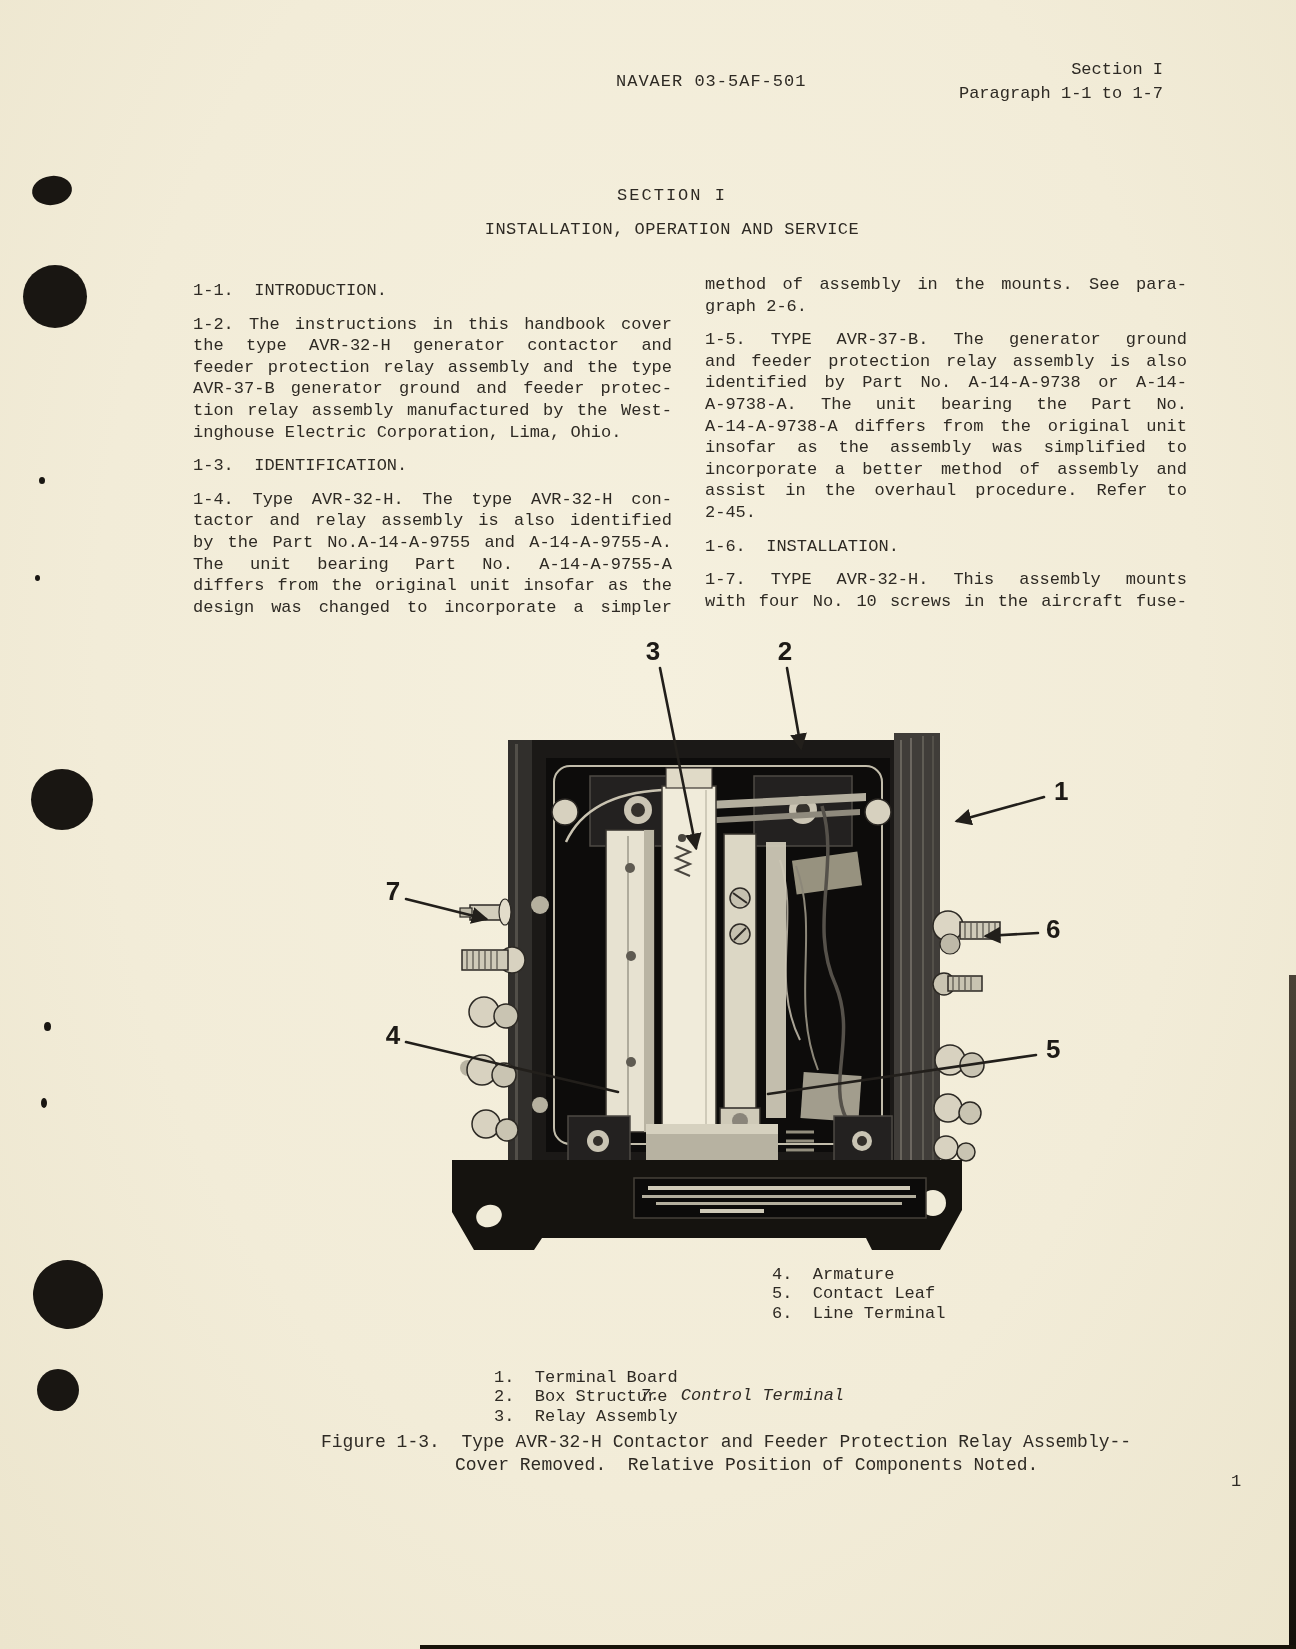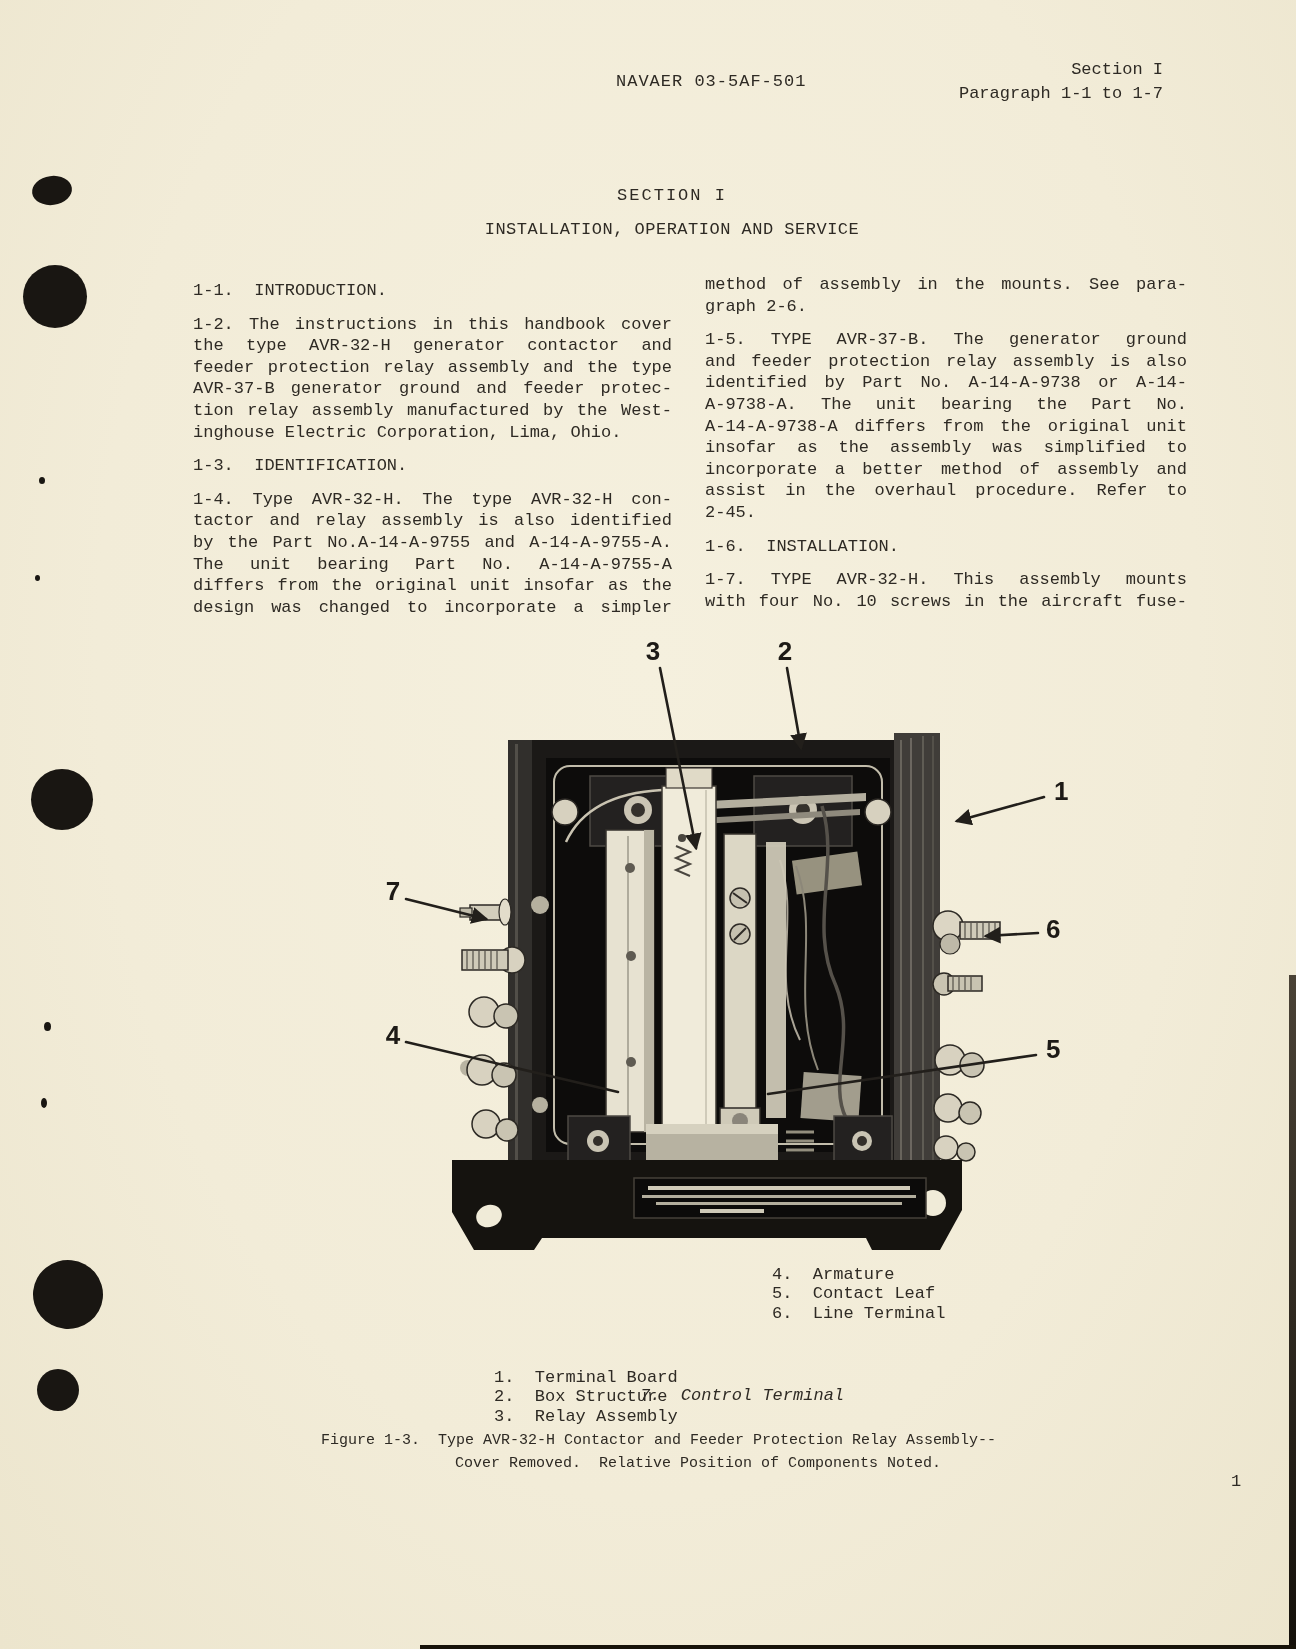--- a/index.html
+++ b/index.html
@@ -16,21 +16,21 @@
   .tcol{position:absolute;width:479px;}
   .tline{font-size:17px;line-height:21.6px;white-space:pre;}
   .tline.just{white-space:normal;text-align:justify;text-align-last:justify;}
   .pgap{height:12px;}
   .hdr{position:absolute;font-size:17px;white-space:pre;margin-top:8px;}
   .hdr-right{position:absolute;right:133px;text-align:right;font-size:17px;white-space:pre;}
   .ctr{position:absolute;left:24px;width:1296px;text-align:center;font-size:17px;letter-spacing:.5px;white-space:pre;}
   .bdot{position:absolute;background:#191612;border-radius:50%;}
   .legend{position:absolute;}
   .legend .tline{line-height:19.3px;}
-  .cap{position:absolute;font-size:15px;white-space:pre;}
+  .cap{position:absolute;font-size:18px;white-space:pre;}
   .pageno{position:absolute;font-size:17px;}
   .figure-wrap{position:absolute;left:350px;top:600px;width:760px;height:680px;}
   .edge-right{position:absolute;right:0;top:975px;width:7px;height:674px;background:linear-gradient(to bottom,#4a4236,#14100a);}
   .edge-bottom{position:absolute;left:420px;bottom:0;width:876px;height:4px;background:#171309;}
 </style>
 </head>
 <body>
 
 <div class="page">
 

